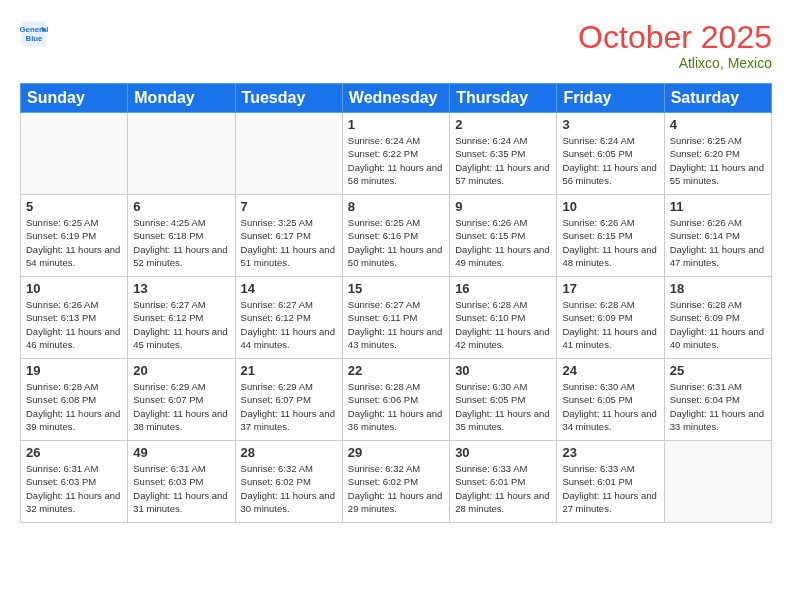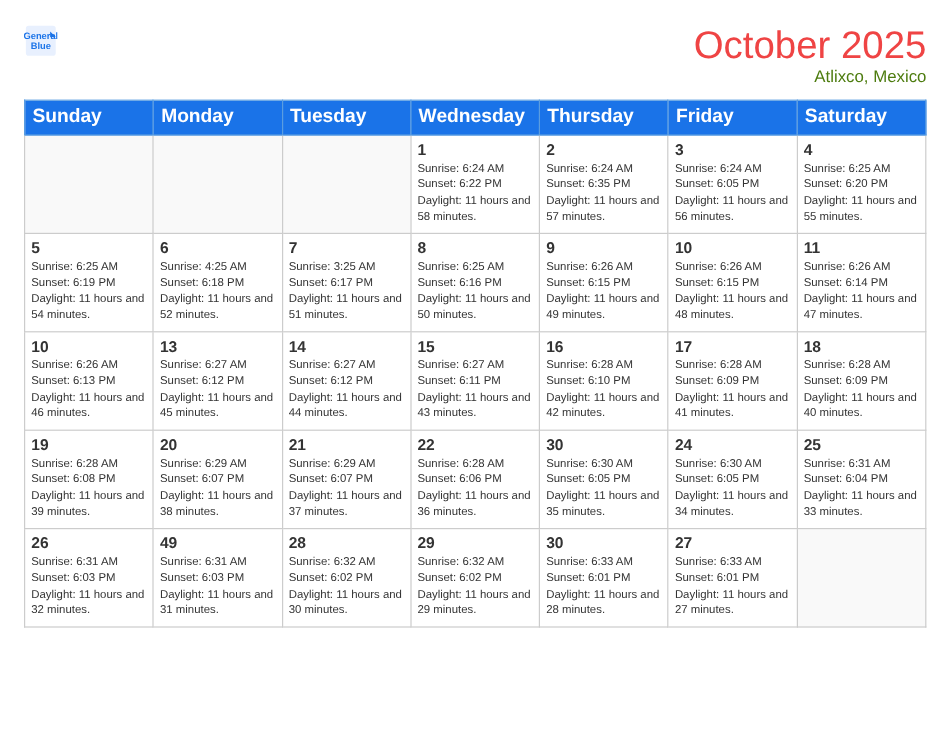--- a/index.html
+++ b/index.html
@@ -330,21 +330,21 @@
 and 29 minutes.</div>
           </td>
           <td>
             <div class="day-number">30</div>
             <div class="day-info">Sunrise: 6:33 AM
 Sunset: 6:01 PM
 Daylight: 11 hours
 and 28 minutes.</div>
           </td>
           <td>
-            <div class="day-number">27</div>
+            <div class="day-number">23</div>
             <div class="day-info">Sunrise: 6:33 AM
 Sunset: 6:01 PM
 Daylight: 11 hours
 and 27 minutes.</div>
           </td>
           <td class="empty"></td>
         </tr>
       </tbody>
   </table>
 </div>

